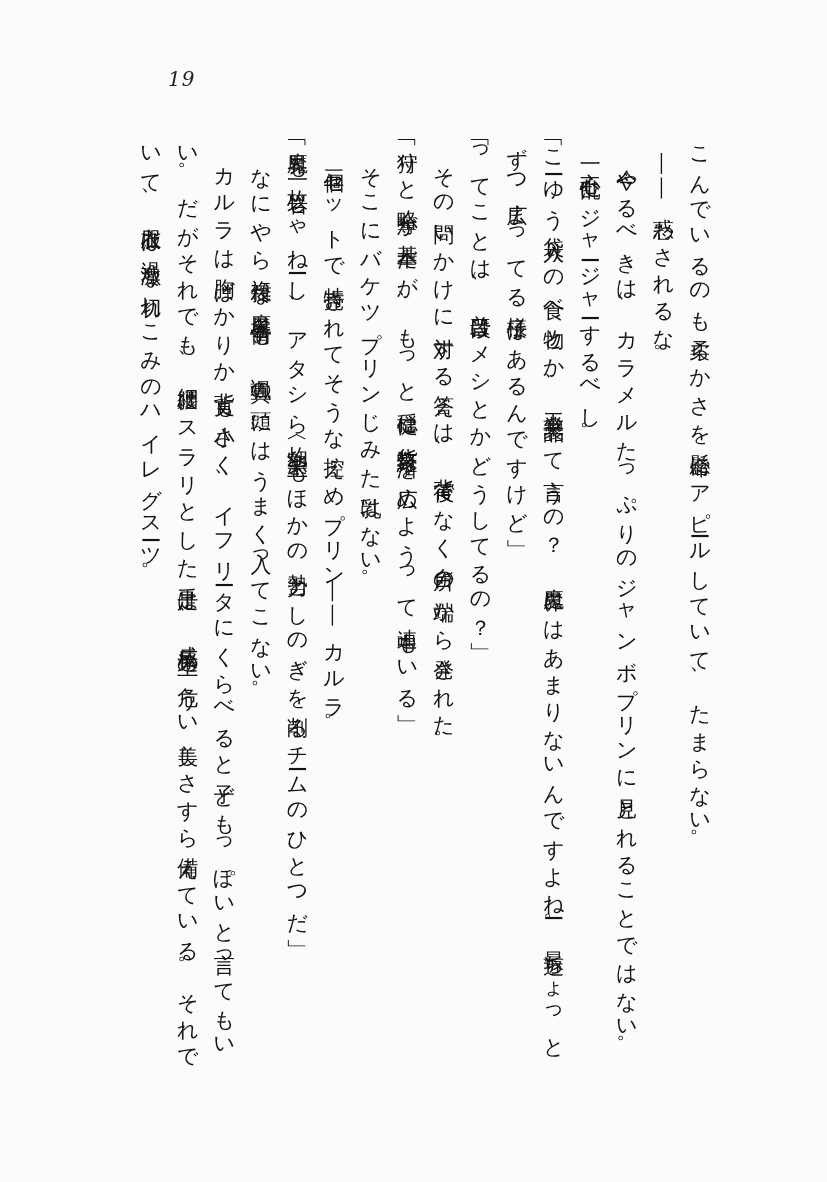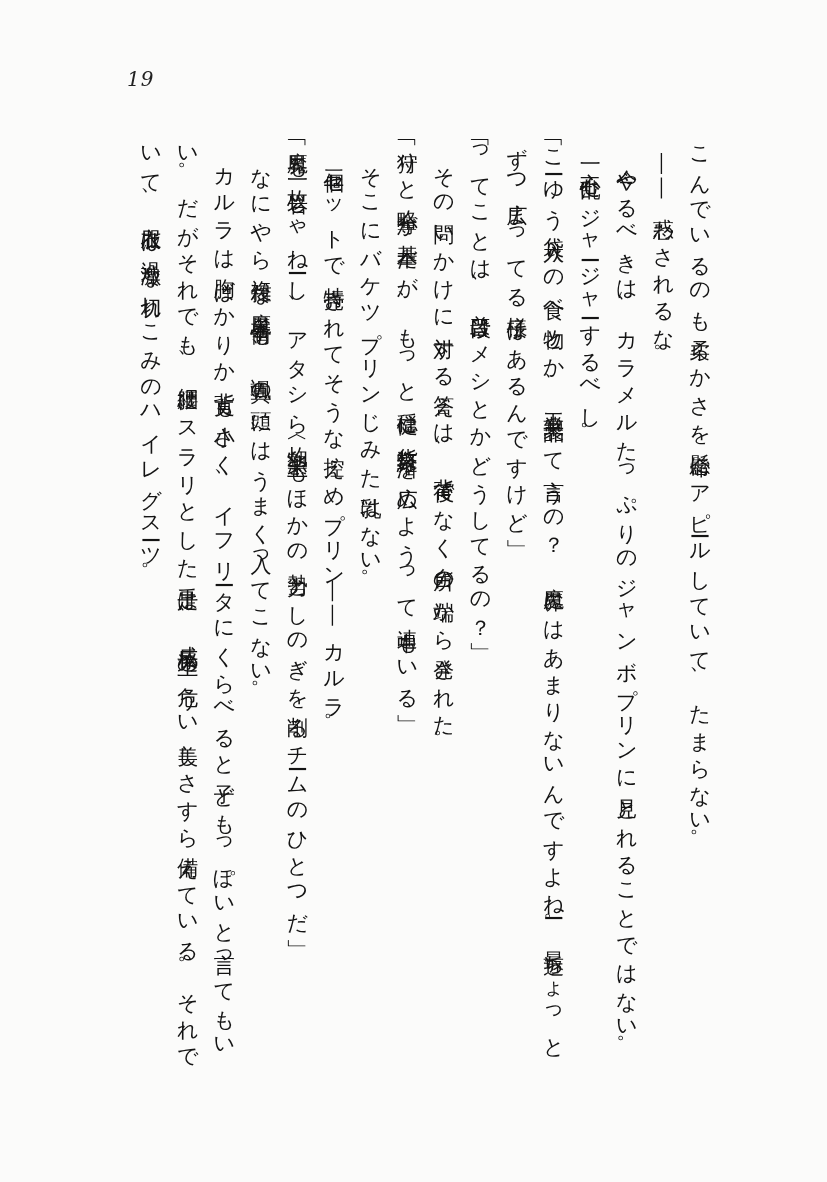--- a/index.html
+++ b/index.html
@@ -10,20 +10,21 @@
   body {
     position: relative;
     overflow: hidden;
     background: #fbfbfa;
     font-family: "DejaVu Serif", "Liberation Serif", serif;
     color: #161616;
   }
   .page {
     position: absolute;
     inset: 0;
+    margin-left: 41px;
   }
   .page-number {
     position: absolute;
     left: 127px;
     top: 67px;
     font-size: 20px;
     font-style: italic;
     letter-spacing: 1px;
     color: #222;
   }

